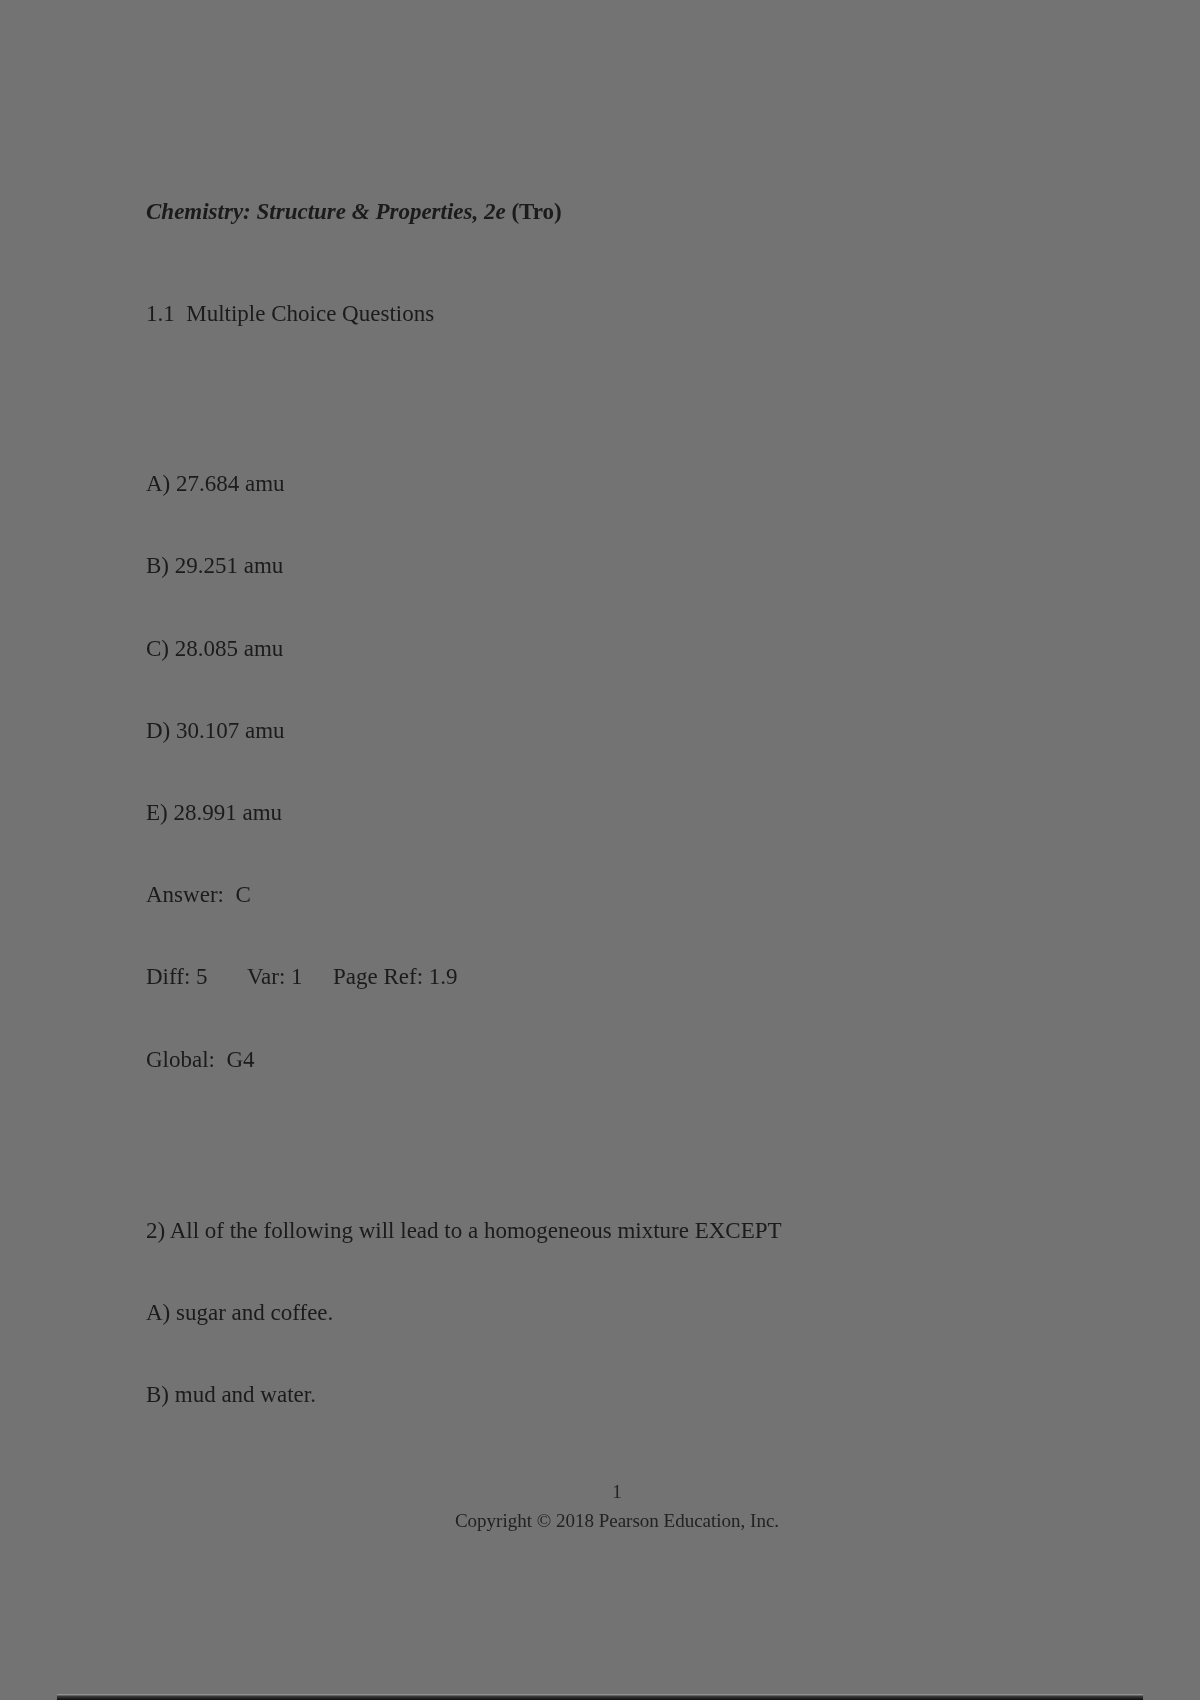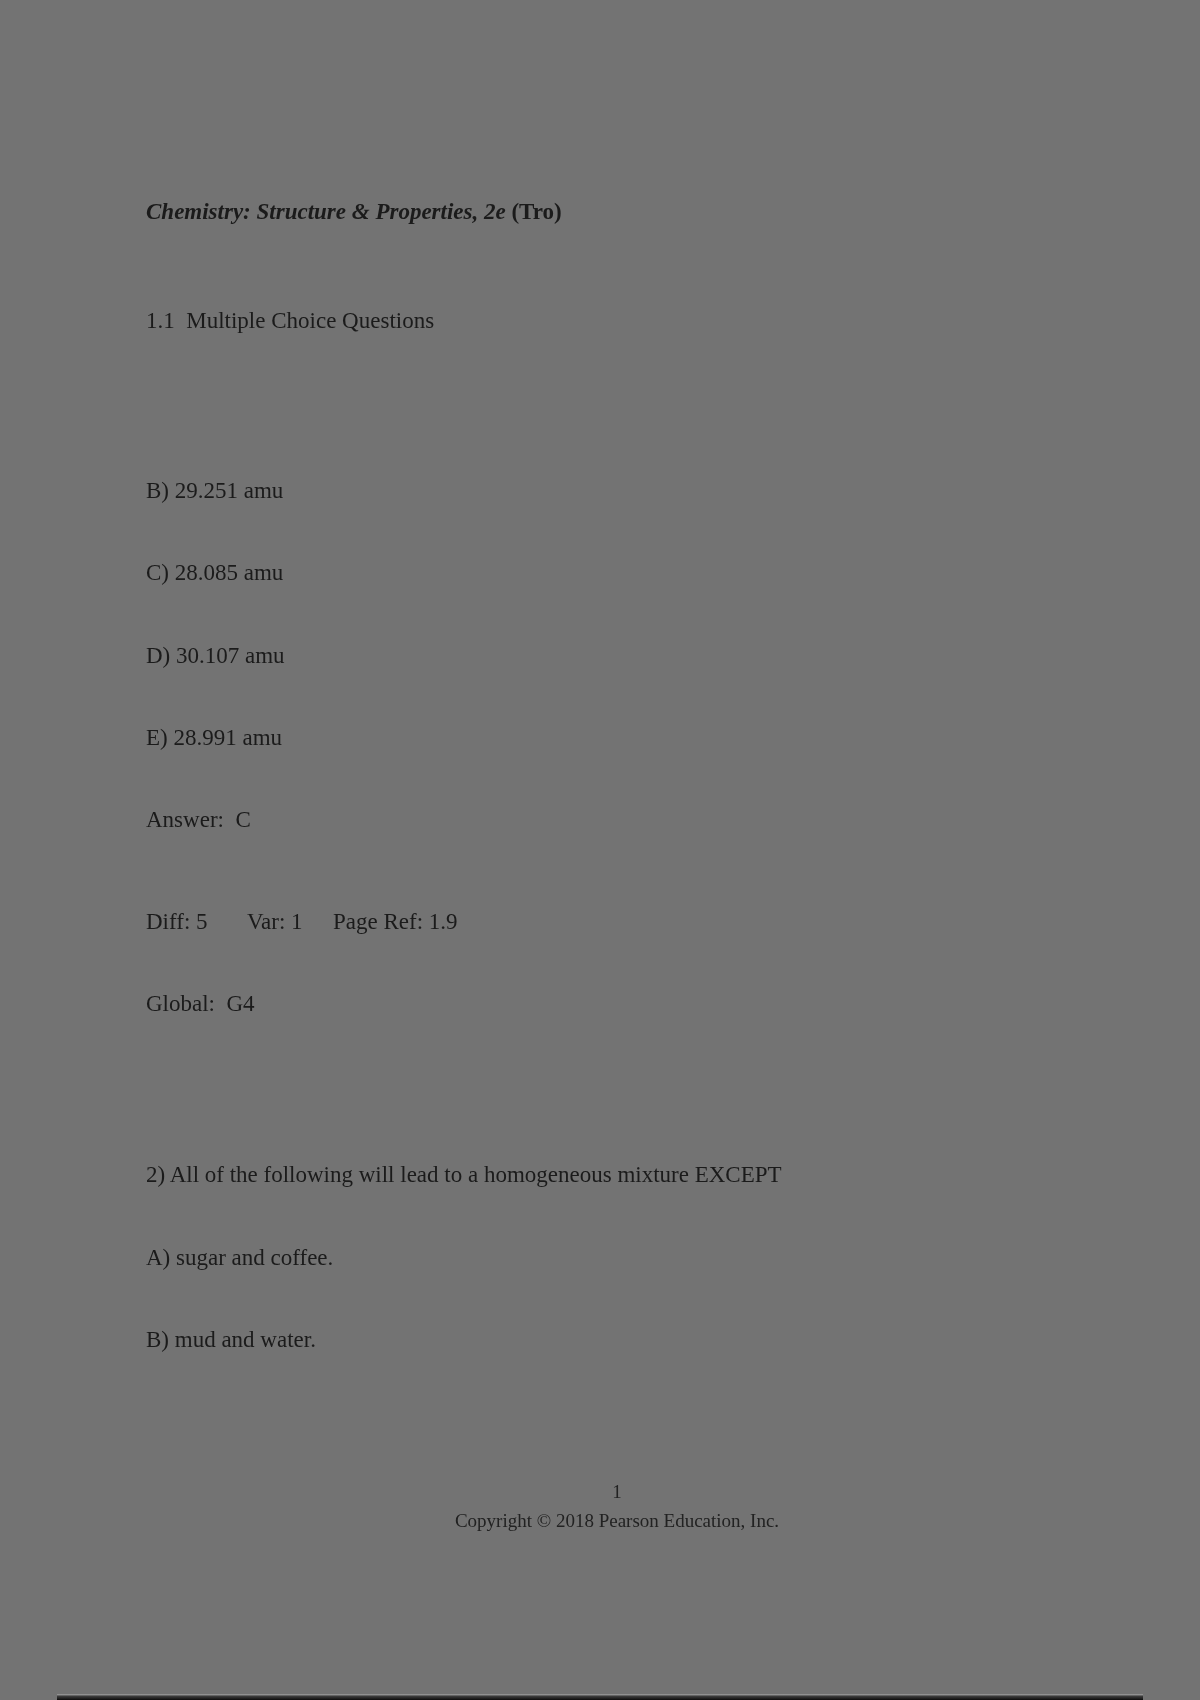--- a/index.html
+++ b/index.html
@@ -29,28 +29,28 @@
     line-height: 27.4px;
   }
   .content div, .content span {
     white-space: pre-wrap;
   }
   .title-line { font-weight: bold; }
   .title-italic { font-style: italic; }
   .title-plain { font-style: normal; }
   .chapter-line { font-weight: bold; }
   .section-heading {
-    margin-top: 27px;
+    margin-top: 20px;
     font-weight: normal;
   }
   .question { margin-top: 33px; }
   .question + .question { margin-top: 34px; }
   .q-stats { display: flex; align-items: flex-end; }
   .st-diff { width: 101px; }
-  .st-var { width: 86px; margin-top: 20px; }
+  .st-var { width: 86px; }
   .footer {
     position: absolute;
     left: 0;
     top: 1477px;
     width: 1200px;
     text-align: center;
     transform: translateX(17px);
     font-size: 19px;
     line-height: 29px;
     color: #222;
@@ -70,20 +70,21 @@
 <div class="page">
 
   <div class="content">
 
     <div class="doc-header">
       <div class="title-line"><span class="title-italic">Chemistry: Structure &amp; Properties, 2e</span><span class="title-plain"> (Tro)</span></div>
       <div class="section-heading">1.1  Multiple Choice Questions</div>
     </div>
 
     <div class="question">
+      <div class="q-option">A) 27.684 amu</div>
       <div class="q-option">B) 29.251 amu</div>
       <div class="q-option">C) 28.085 amu</div>
       <div class="q-option">D) 30.107 amu</div>
       <div class="q-option">E) 28.991 amu</div>
       <div class="q-answer">Answer:  C</div>
       <div class="q-stats">
         <span class="st-diff">Diff: 5</span>
         <span class="st-var">Var: 1</span>
         <span class="st-ref">Page Ref: 1.9</span>
       </div>

